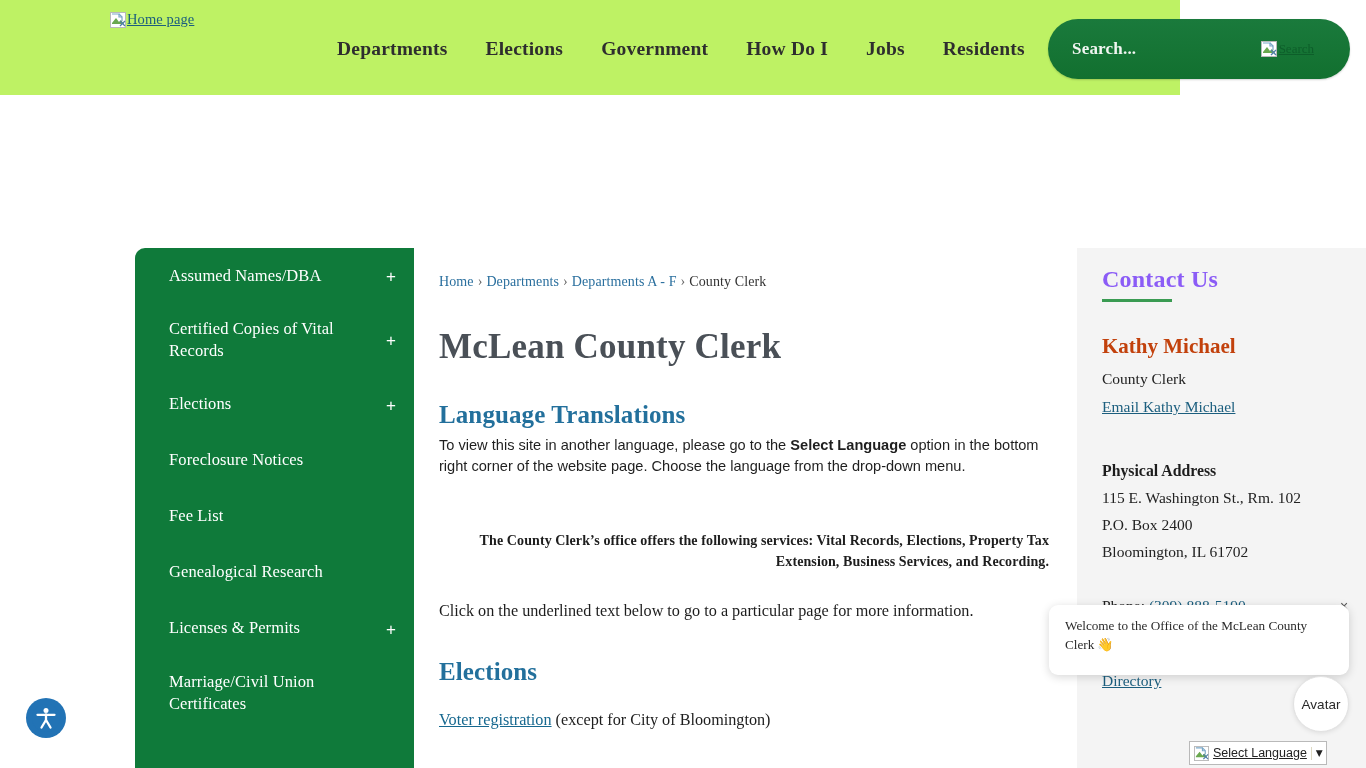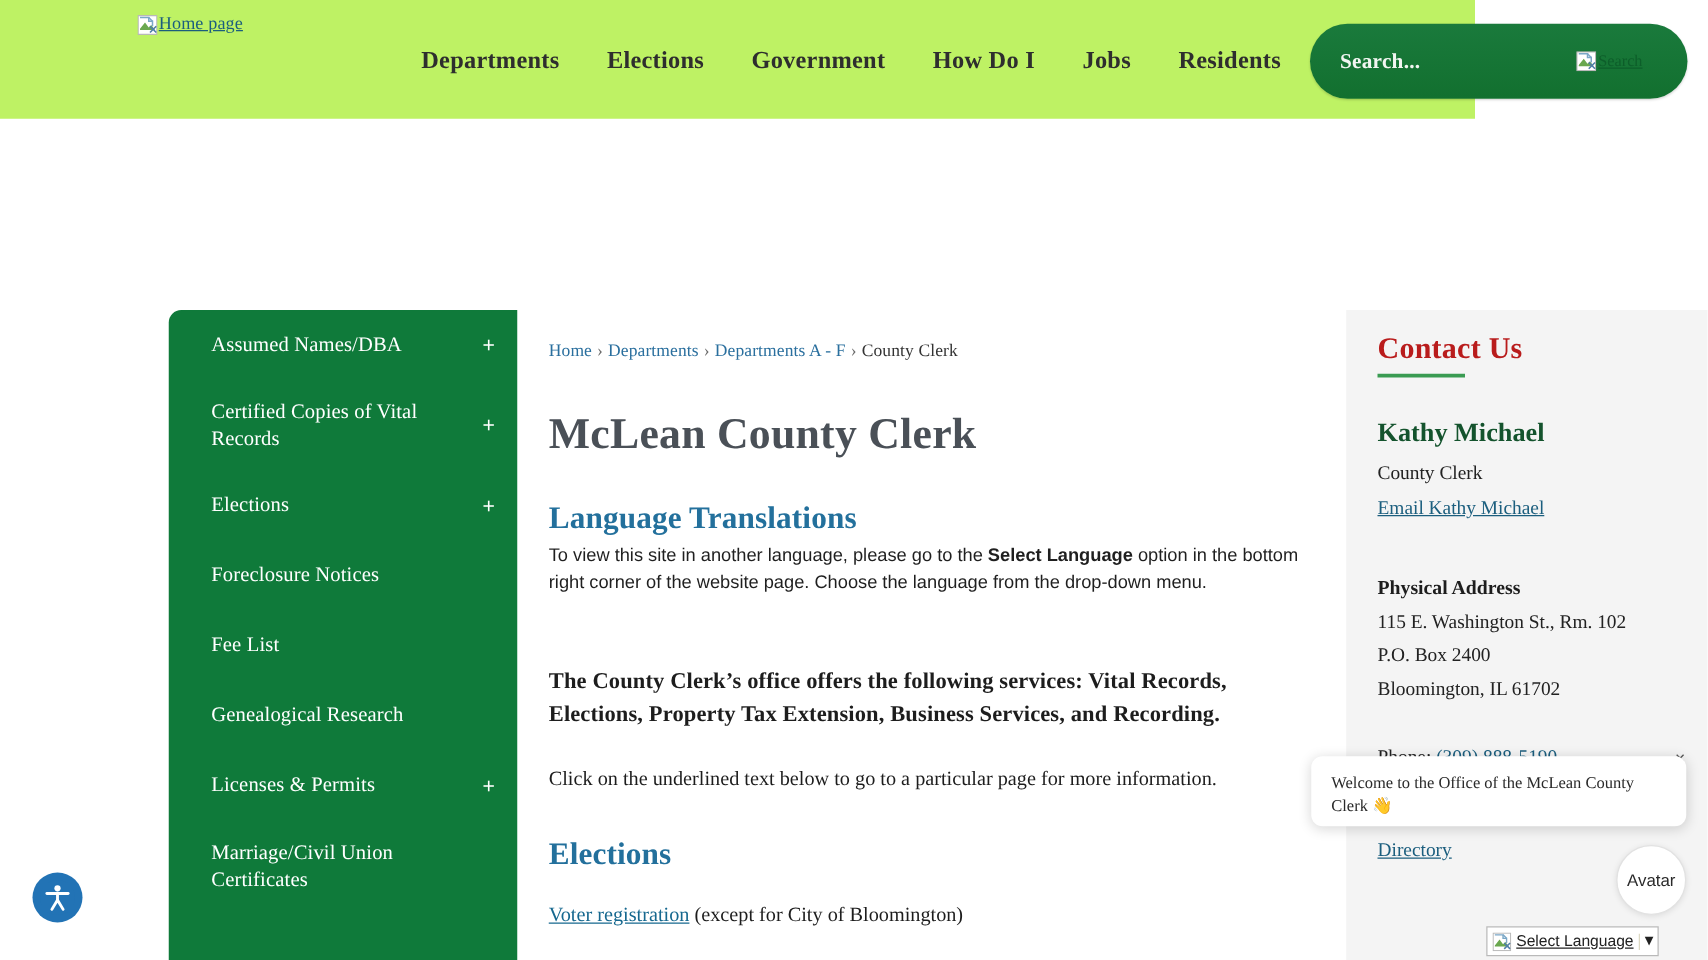--- a/index.html
+++ b/index.html
@@ -183,25 +183,26 @@
     font-size: 14.6px;
     color: #1f1f1f;
     line-height: 1.48;
     margin: 0;
   }
   .body-sans b { font-weight: bold; }
 
   .bold-serif {
     font-family: "Liberation Serif", "DejaVu Serif", serif;
     font-weight: bold;
-    font-size: 18px;
+    font-size: 14px;
     color: #1d1d1d;
     line-height: 1.48;
     margin: 53px 0 0 0;
     letter-spacing: .1px;
+    text-align: right;
   }
   .plain-serif {
     font-family: "Liberation Serif", "DejaVu Serif", serif;
     font-size: 16.2px;
     color: #1d1d1d;
     line-height: 1.5;
     margin: 27px 0 0 0;
   }
   .link-line {
     font-family: "Liberation Serif", "DejaVu Serif", serif;
@@ -219,34 +220,34 @@
     position: absolute;
     left: 1077px; top: 0;
     width: 289px; height: 520px;
     background: #f4f4f4;
     padding: 18px 22px 0 25px;
   }
   .contact-head {
     font-family: "Liberation Serif", "DejaVu Serif", serif;
     font-weight: bold;
     font-size: 24px;
-    color: #b91c1c;
+    color: #8b5cf6;
     margin: 0;
     letter-spacing: .2px;
   }
   .contact-rule {
     width: 70px; height: 3px;
     background: #3a9b52;
     margin: 6px 0 0 0;
   }
   .contact-name {
     font-family: "Liberation Serif", "DejaVu Serif", serif;
     font-weight: bold;
     font-size: 21px;
-    color: #14532d;
+    color: #c2410c;
     margin: 32px 0 0 0;
   }
   .contact-role {
     font-family: "Liberation Serif", serif;
     font-size: 15.5px;
     color: #222;
     margin: 11px 0 0 0;
   }
   .contact-link {
     font-family: "Liberation Serif", serif;
@@ -282,21 +283,21 @@
     color: #1b5e7e;
     text-decoration: underline;
     display: inline-block;
     margin: 57px 0 0 0;
   }
 
   
   .chat-bubble {
     position: absolute;
     left: 1049px; top: 605px;
-    width: 300px; height: 56px;
+    width: 300px; height: 70px;
     background: #ffffff;
     border-radius: 9px;
     box-shadow: 0 2px 10px rgba(0,0,0,.16);
     padding: 11px 16px;
   }
   .chat-bubble .txt {
     font-family: "Liberation Serif", serif;
     font-size: 13.2px;
     color: #2a2a2a;
     line-height: 1.45;

